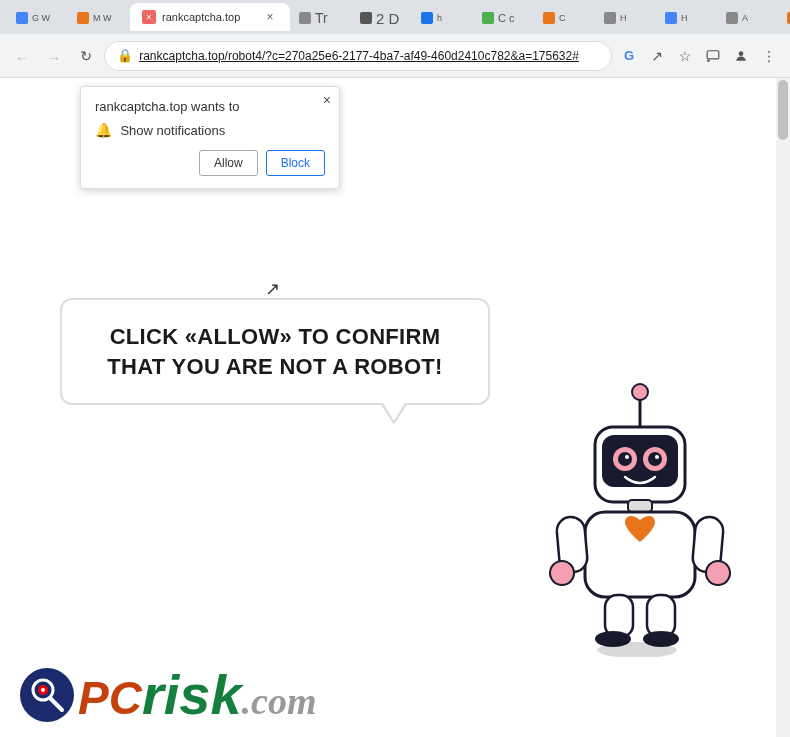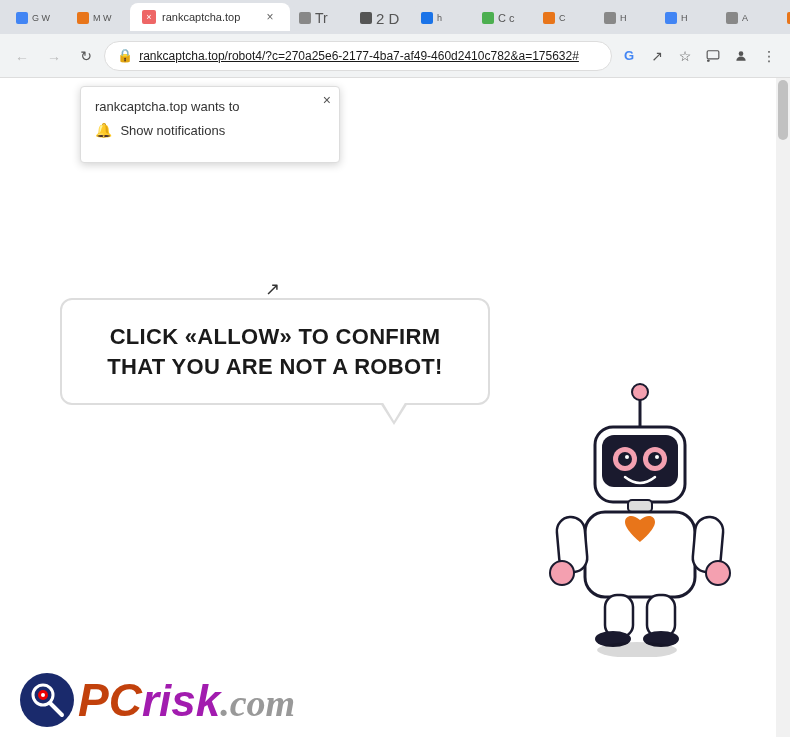--- a/index.html
+++ b/index.html
@@ -361,20 +361,24 @@
 
   <div class="page-area">
 
     <div class="notification-popup">
       <p class="popup-title">rankcaptcha.top wants to</p>
       <button class="popup-close">×</button>
       <div class="popup-permission">
         <span class="bell-icon">🔔</span>
         <span>Show notifications</span>
       </div>
+      <div class="popup-buttons">
+        <button class="btn-allow">Allow</button>
+        <button class="btn-block">Block</button>
+      </div>
     </div>
 
     <div style="position:absolute;top:200px;left:265px;font-size:18px;color:#333;transform:rotate(0deg);pointer-events:none;">↗</div>
 
     <div class="speech-bubble-wrapper">
       <div class="speech-bubble">
         <p class="bubble-text">CLICK «ALLOW» TO CONFIRM THAT YOU ARE NOT A ROBOT!</p>
       </div>
     </div>
 
@@ -428,21 +432,21 @@
       <div style="width:54px;height:54px;position:relative;">
         <svg width="54" height="54" viewBox="0 0 54 54" xmlns="http://www.w3.org/2000/svg">
           <circle cx="27" cy="27" r="27" fill="#1a2a6c"></circle>
           <circle cx="23" cy="22" r="10" fill="none" stroke="#fff" stroke-width="3"></circle>
           <circle cx="23" cy="22" r="5" fill="#e00"></circle>
           <circle cx="23" cy="22" r="2" fill="#fff"></circle>
           <line x1="30" y1="30" x2="42" y2="42" stroke="#fff" stroke-width="4" stroke-linecap="round"></line>
         </svg>
       </div>
       <div>
-        <span style="font-size:46px;font-weight:bold;font-style:italic;color:#c2410c;font-family:Arial,sans-serif;">PC</span><span style="font-size:44px;font-weight:bold;font-style:italic;color:#a21caf;font-family:Arial,sans-serif;">risk</span><span style="font-size:38px;font-weight:bold;font-style:italic;color:#999;font-family:Liberation Serif, serif;">.com</span>
+        <span style="font-size:46px;font-weight:bold;font-style:italic;color:#c2410c;font-family:Arial,sans-serif;">PC</span><span style="font-size:56px;font-weight:bold;font-style:italic;color:#15803d;font-family:Arial,sans-serif;">risk</span><span style="font-size:38px;font-weight:bold;font-style:italic;color:#999;font-family:Liberation Serif, serif;">.com</span>
       </div>
     </div>
 
     <div class="scrollbar">
       <div class="scrollbar-thumb"></div>
     </div>
 
   </div>
 </div>
 

